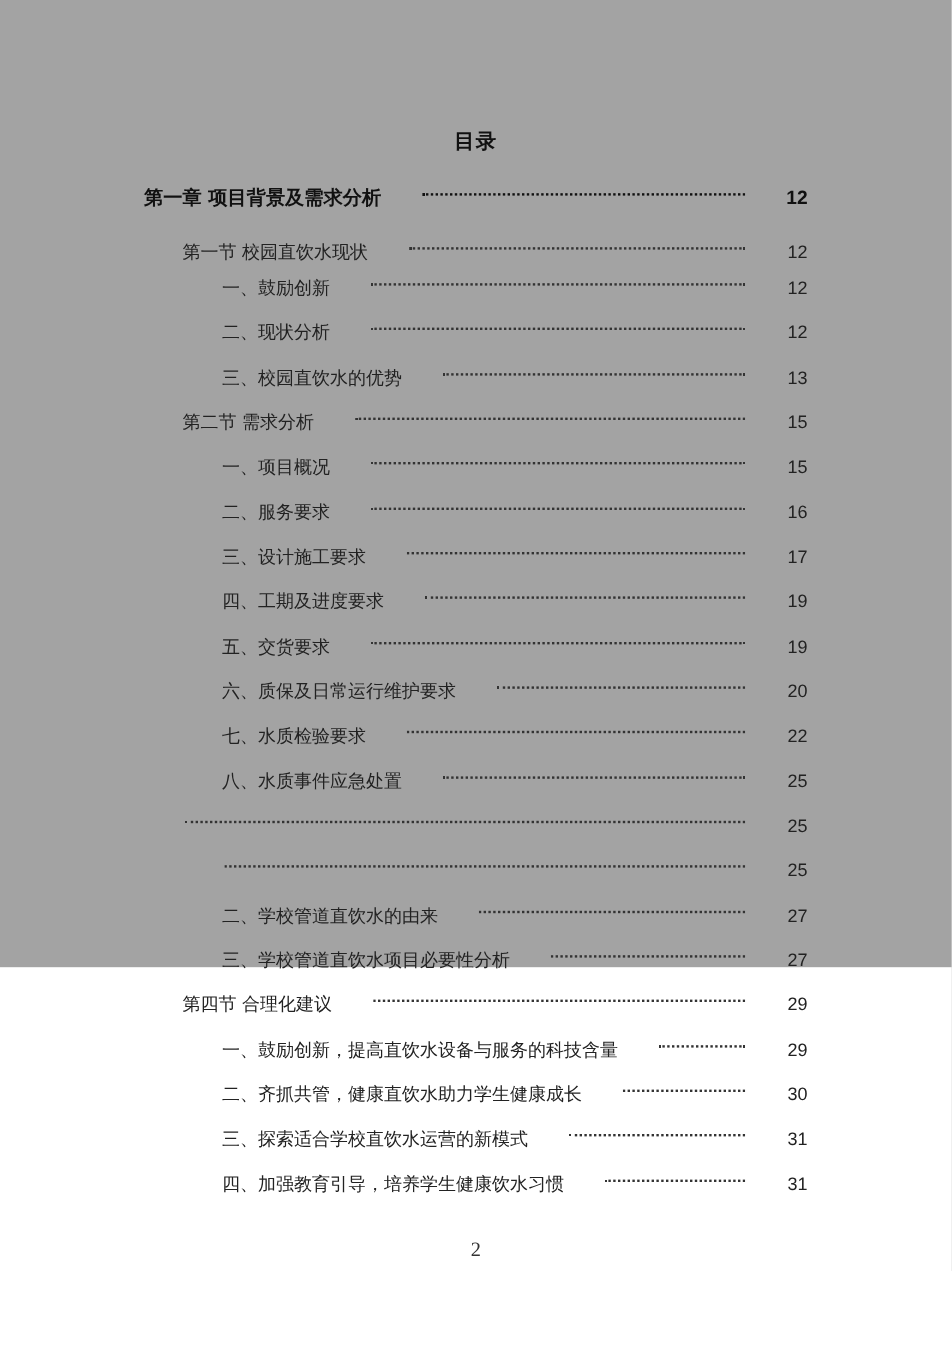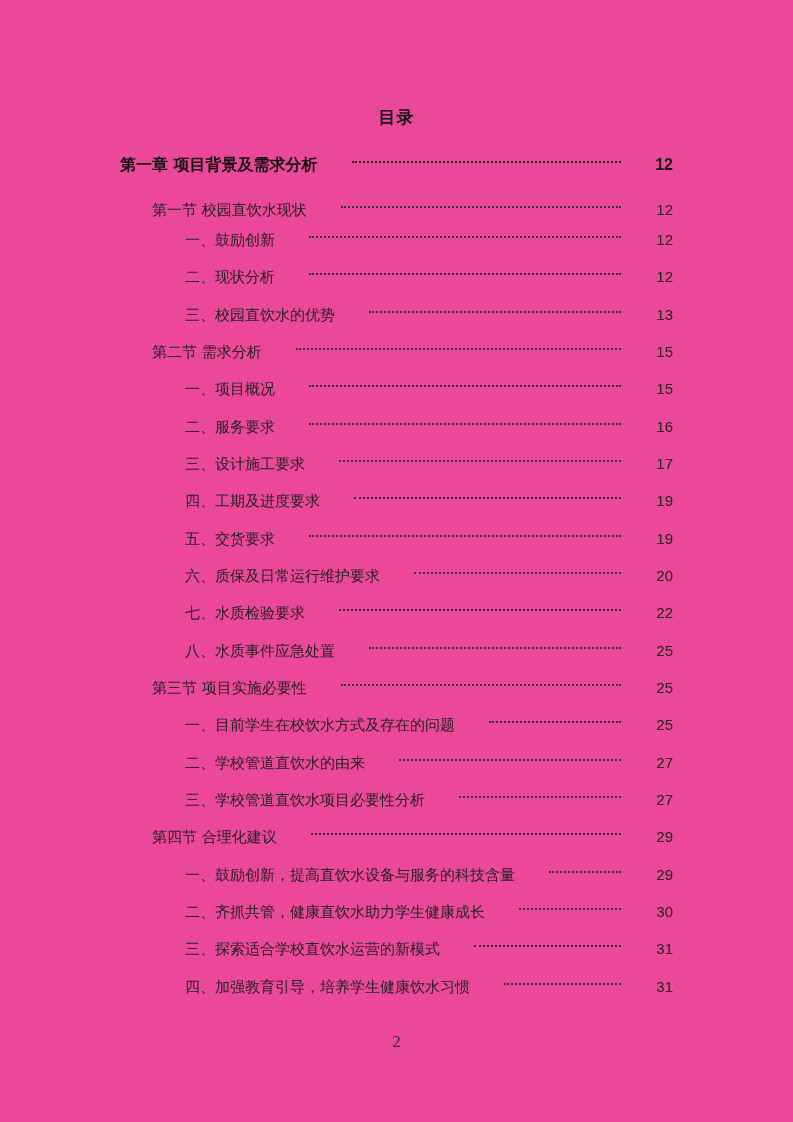--- a/index.html
+++ b/index.html
@@ -12,22 +12,22 @@
       height: 1122px;
       position: relative;
       overflow: hidden;
       font-family: "DejaVu Sans", "Liberation Sans", sans-serif;
       color: #1a1a1a;
     }
     .page {
       position: absolute;
       left: 0; top: 0;
       width: 793px;
-      height: 1122px;
-      background: #ec4899;
+      height: 806px;
+      background: #a3a3a3;
     }
     .toc-title {
       position: absolute;
       top: 106px;
       left: 0;
       width: 793px;
       text-align: center;
       font-size: 17px;
       font-weight: bold;
       letter-spacing: 1px;
@@ -172,26 +172,24 @@
       <span class="toc-label">七、水质检验要求</span>
       <span class="toc-leader"></span>
       <span class="toc-page">22</span>
     </div>
     <div class="toc-entry level-3" style="top:486px">
       <span class="toc-label">八、水质事件应急处置</span>
       <span class="toc-leader"></span>
       <span class="toc-page">25</span>
     </div>
     <div class="toc-entry level-2" style="top:523px">
-      <span class="toc-label">第三节  项目实施必要性</span>
       <span class="toc-leader"></span>
       <span class="toc-page">25</span>
     </div>
     <div class="toc-entry level-3" style="top:560px">
-      <span class="toc-label">一、目前学生在校饮水方式及存在的问题</span>
       <span class="toc-leader"></span>
       <span class="toc-page">25</span>
     </div>
     <div class="toc-entry level-3" style="top:598px">
       <span class="toc-label">二、学校管道直饮水的由来 </span>
       <span class="toc-leader"></span>
       <span class="toc-page">27</span>
     </div>
     <div class="toc-entry level-3" style="top:635px">
       <span class="toc-label">三、学校管道直饮水项目必要性分析 </span>

